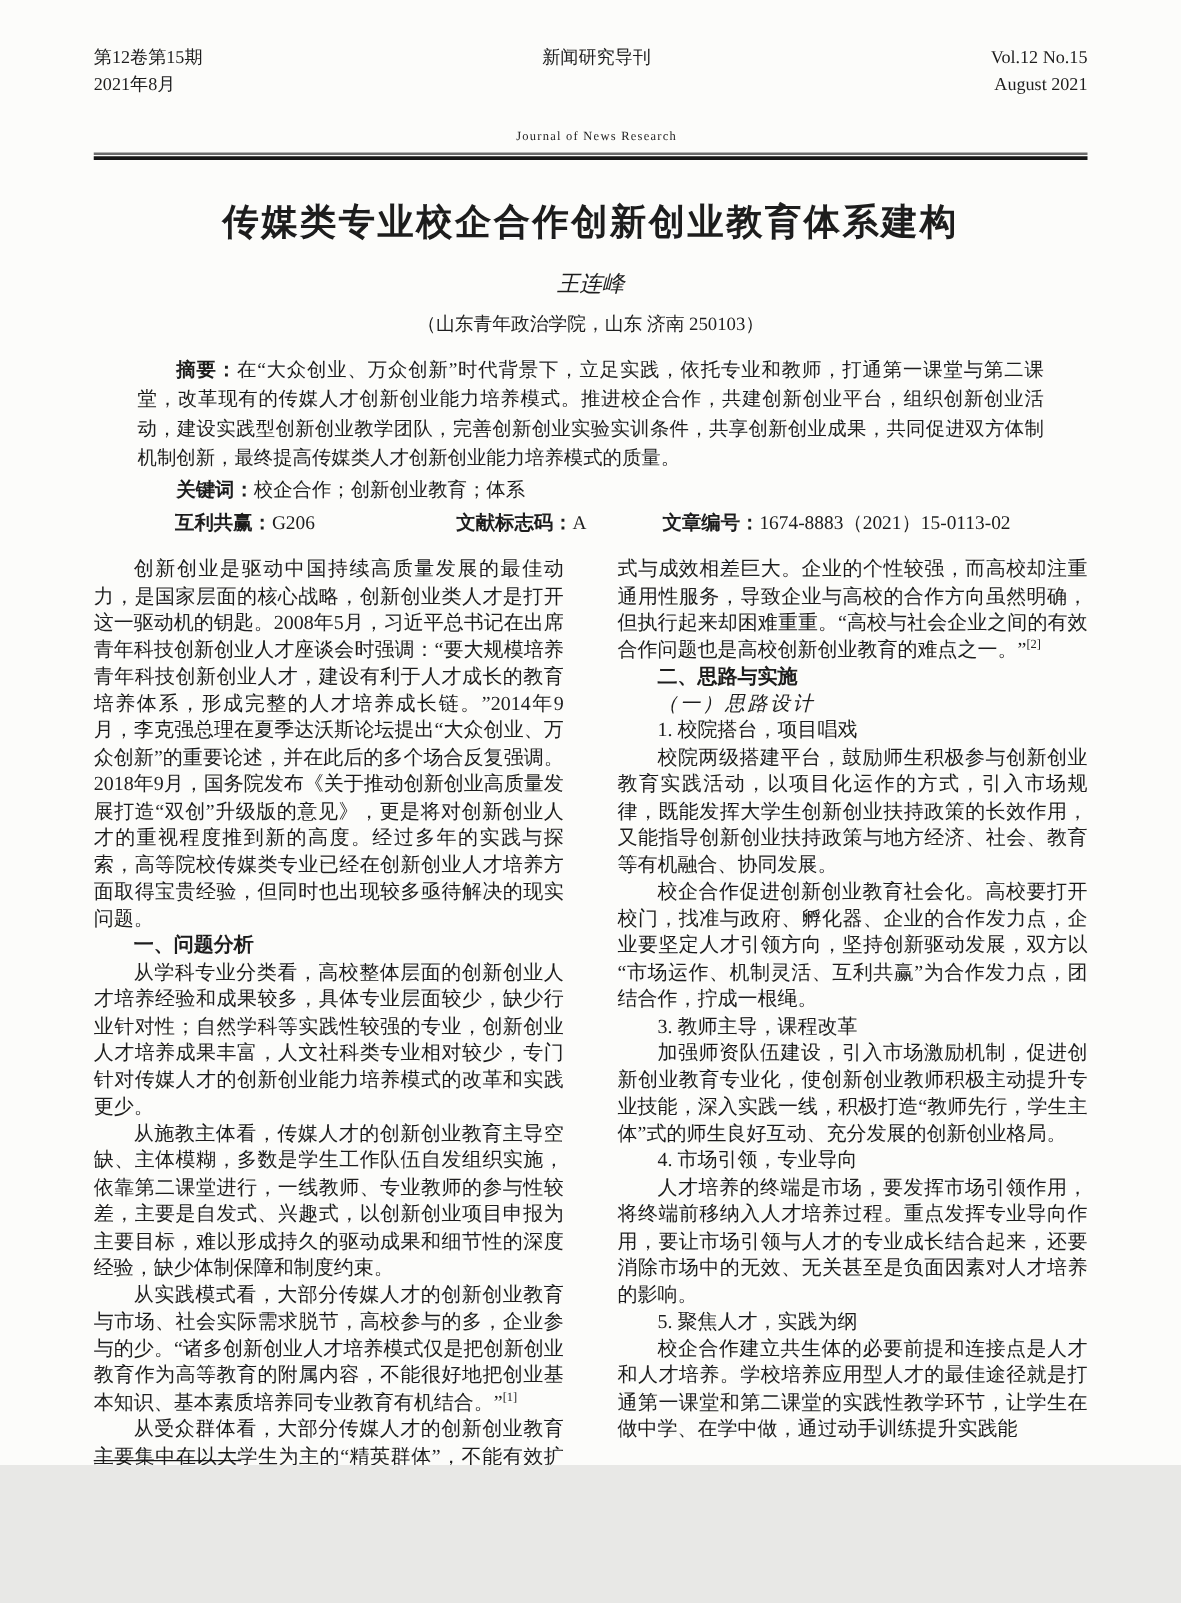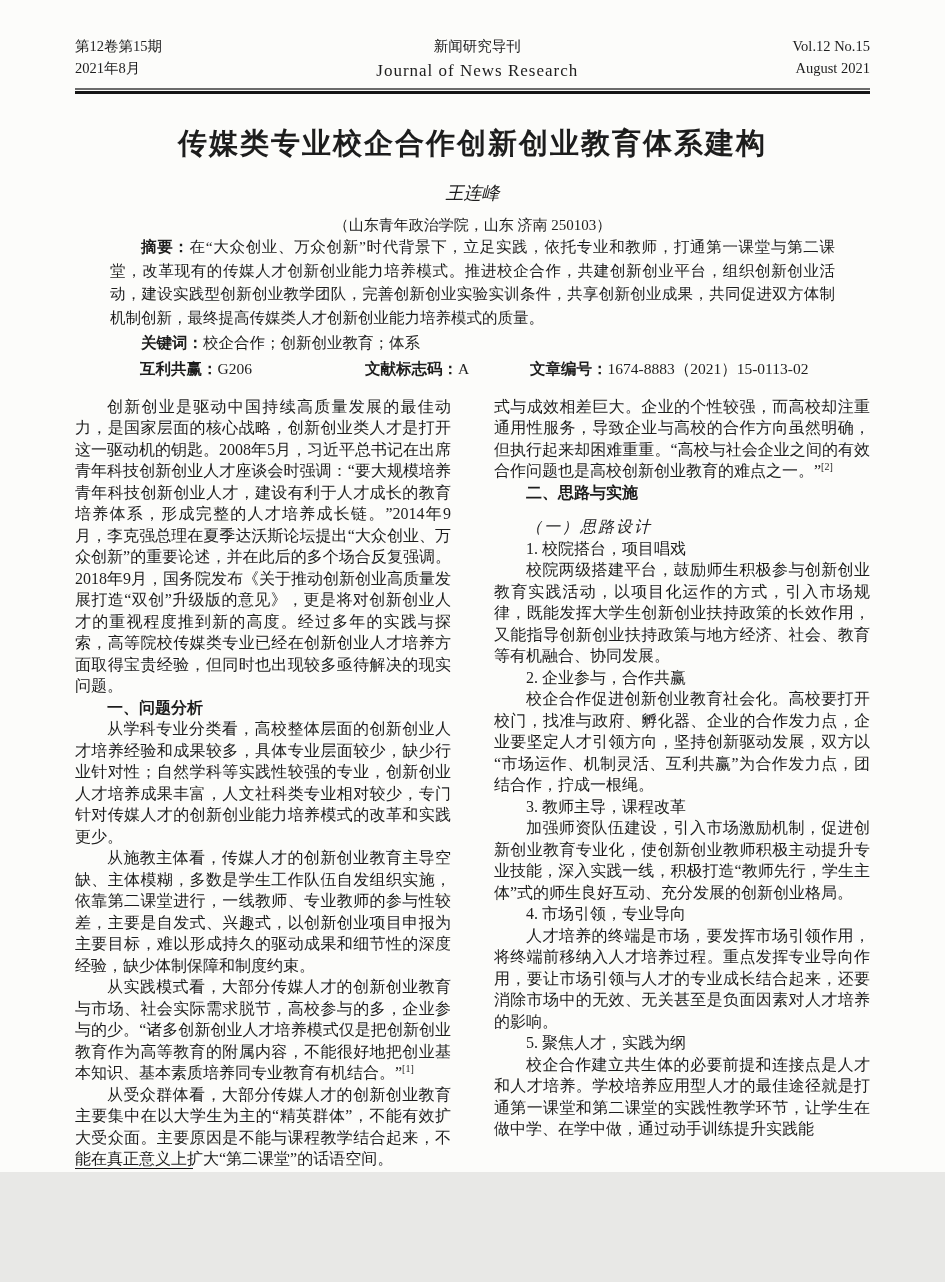--- a/index.html
+++ b/index.html
@@ -11,45 +11,45 @@
     color:#1d1d1d;
     font-family:"Liberation Serif","DejaVu Serif",serif;
     overflow:hidden;
   }
   .content{padding:36px 75px 0 75px;}
   
   .jheader{display:flex;justify-content:space-between;align-items:flex-start;font-size:14.5px;line-height:1.5;}
   .jheader .hcol{white-space:nowrap;}
   .hdr-left{text-align:left;}
   .hdr-center{text-align:center;flex:1;}
-  .hdr-center .en{font-size:17px;letter-spacing:1px;}
+  .hdr-center .en{font-size:10px;letter-spacing:1px;margin-top:44px;}
   .hdr-right{text-align:right;}
   .rule{margin-top:5px;border-top:2px solid #6b6b6b;border-bottom:3px solid #161616;height:1px;}
   
   .title{margin:30px 0 0;text-align:center;font-size:29px;font-weight:bold;
          font-family:"Liberation Sans","DejaVu Sans",sans-serif;letter-spacing:2px;}
   .author{margin-top:17px;text-align:center;font-size:18px;font-style:italic;}
   .affil{margin-top:11px;text-align:center;font-size:15px;}
   
   .abstract,.keywords{margin:0 35px;font-size:15.5px;line-height:1.52;text-align:justify;}
-  .abstract{margin-top:0;text-indent:2em;}
+  .abstract{margin-top:16px;text-indent:2em;}
   .keywords{margin-top:2px;text-indent:2em;}
   .lbl{font-weight:bold;font-family:"Liberation Sans","DejaVu Sans",sans-serif;font-style:normal;}
   .meta{margin:4px 35px 0 65px;display:flex;font-size:15.5px;}
   .meta span{white-space:nowrap;}
   .meta .m1{width:225px;}
   .meta .m2{width:165px;}
   
   .columns{display:flex;gap:43px;margin-top:16px;}
   .col{width:385px;font-size:16px;line-height:21.5px;text-align:justify;}
   .col p{margin:0;}
   .blk.para{text-indent:2em;}
   .blk.cont{text-indent:0;font-family:Liberation Serif, serif;}
   .blk.h{text-indent:2em;font-weight:bold;font-family:"Liberation Sans","DejaVu Sans",sans-serif;}
-  .blk.kai{text-indent:2em;font-style:italic;letter-spacing:2px;margin-top:13px;}
+  .blk.kai{text-indent:2em;font-style:italic;letter-spacing:2px;}
   sup{font-size:10px;line-height:0;}
   
   .footnote{position:absolute;left:75px;top:1168px;width:795px;font-size:15px;line-height:1.55;}
   .fn-rule{width:118px;border-top:1.5px solid #161616;margin-bottom:6px;}
   .fn1{margin:0;padding-left:35px;text-align:justify;}
   .fn2{margin:12px;text-align:center;}
   .watermark{position:absolute;left:70px;top:1196px;width:805px;
              color:#0369a1;font-size:16px;white-space:nowrap;
              display:flex;justify-content:space-between;pointer-events:none;}
   .pagenum{position:absolute;right:108px;top:1236px;font-size:15px;}
@@ -100,21 +100,20 @@
           <p class="blk para">从实践模式看，大部分传媒人才的创新创业教育与市场、社会实际需求脱节，高校参与的多，企业参与的少。“诸多创新创业人才培养模式仅是把创新创业教育作为高等教育的附属内容，不能很好地把创业基本知识、基本素质培养同专业教育有机结合。”<sup>[1]</sup></p>
           <p class="blk para">从受众群体看，大部分传媒人才的创新创业教育主要集中在以大学生为主的“精英群体”，不能有效扩大受众面。主要原因是不能与课程教学结合起来，不能在真正意义上扩大“第二课堂”的话语空间。</p>
           <p class="blk para">从校企合作实践看，以人才培养为导向的校企业合作与行业发展密切相关，不同行业间的校企合作方</p>
         </div>
       <div class="col" id="col-right">
           <p class="blk cont">式与成效相差巨大。企业的个性较强，而高校却注重通用性服务，导致企业与高校的合作方向虽然明确，但执行起来却困难重重。“高校与社会企业之间的有效合作问题也是高校创新创业教育的难点之一。”<sup>[2]</sup></p>
           <p class="blk h">二、思路与实施</p>
           <p class="blk kai">（一）思路设计</p>
           <p class="blk para">1. 校院搭台，项目唱戏</p>
           <p class="blk para">校院两级搭建平台，鼓励师生积极参与创新创业教育实践活动，以项目化运作的方式，引入市场规律，既能发挥大学生创新创业扶持政策的长效作用，又能指导创新创业扶持政策与地方经济、社会、教育等有机融合、协同发展。</p>
-          <p class="blk para">2. 企业参与，合作共赢</p>
           <p class="blk para">校企合作促进创新创业教育社会化。高校要打开校门，找准与政府、孵化器、企业的合作发力点，企业要坚定人才引领方向，坚持创新驱动发展，双方以“市场运作、机制灵活、互利共赢”为合作发力点，团结合作，拧成一根绳。</p>
           <p class="blk para">3. 教师主导，课程改革</p>
           <p class="blk para">加强师资队伍建设，引入市场激励机制，促进创新创业教育专业化，使创新创业教师积极主动提升专业技能，深入实践一线，积极打造“教师先行，学生主体”式的师生良好互动、充分发展的创新创业格局。</p>
           <p class="blk para">4. 市场引领，专业导向</p>
           <p class="blk para">人才培养的终端是市场，要发挥市场引领作用，将终端前移纳入人才培养过程。重点发挥专业导向作用，要让市场引领与人才的专业成长结合起来，还要消除市场中的无效、无关甚至是负面因素对人才培养的影响。</p>
           <p class="blk para">5. 聚焦人才，实践为纲</p>
           <p class="blk para">校企合作建立共生体的必要前提和连接点是人才和人才培养。学校培养应用型人才的最佳途径就是打通第一课堂和第二课堂的实践性教学环节，让学生在做中学、在学中做，通过动手训练提升实践能</p>
         </div>
     </div>
 

